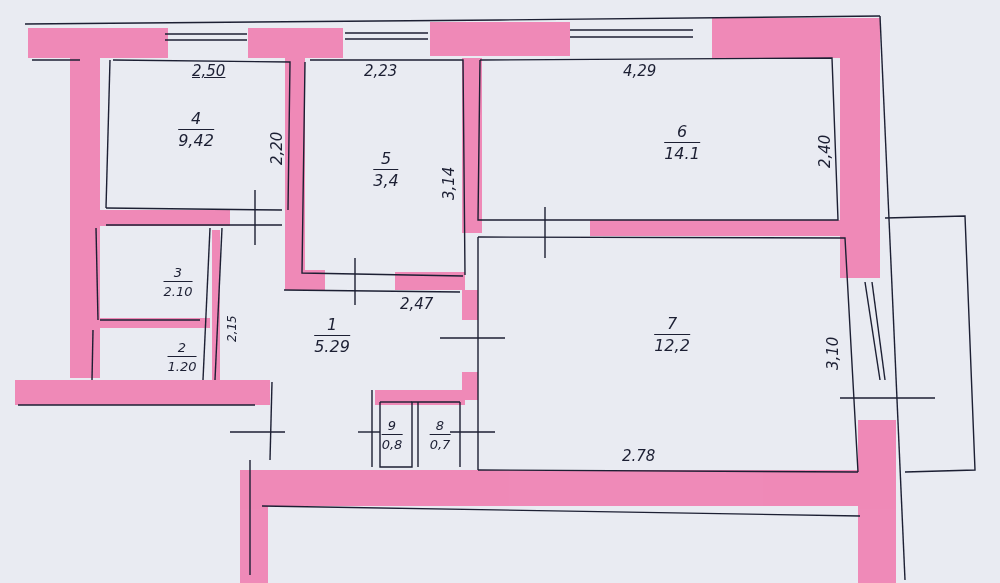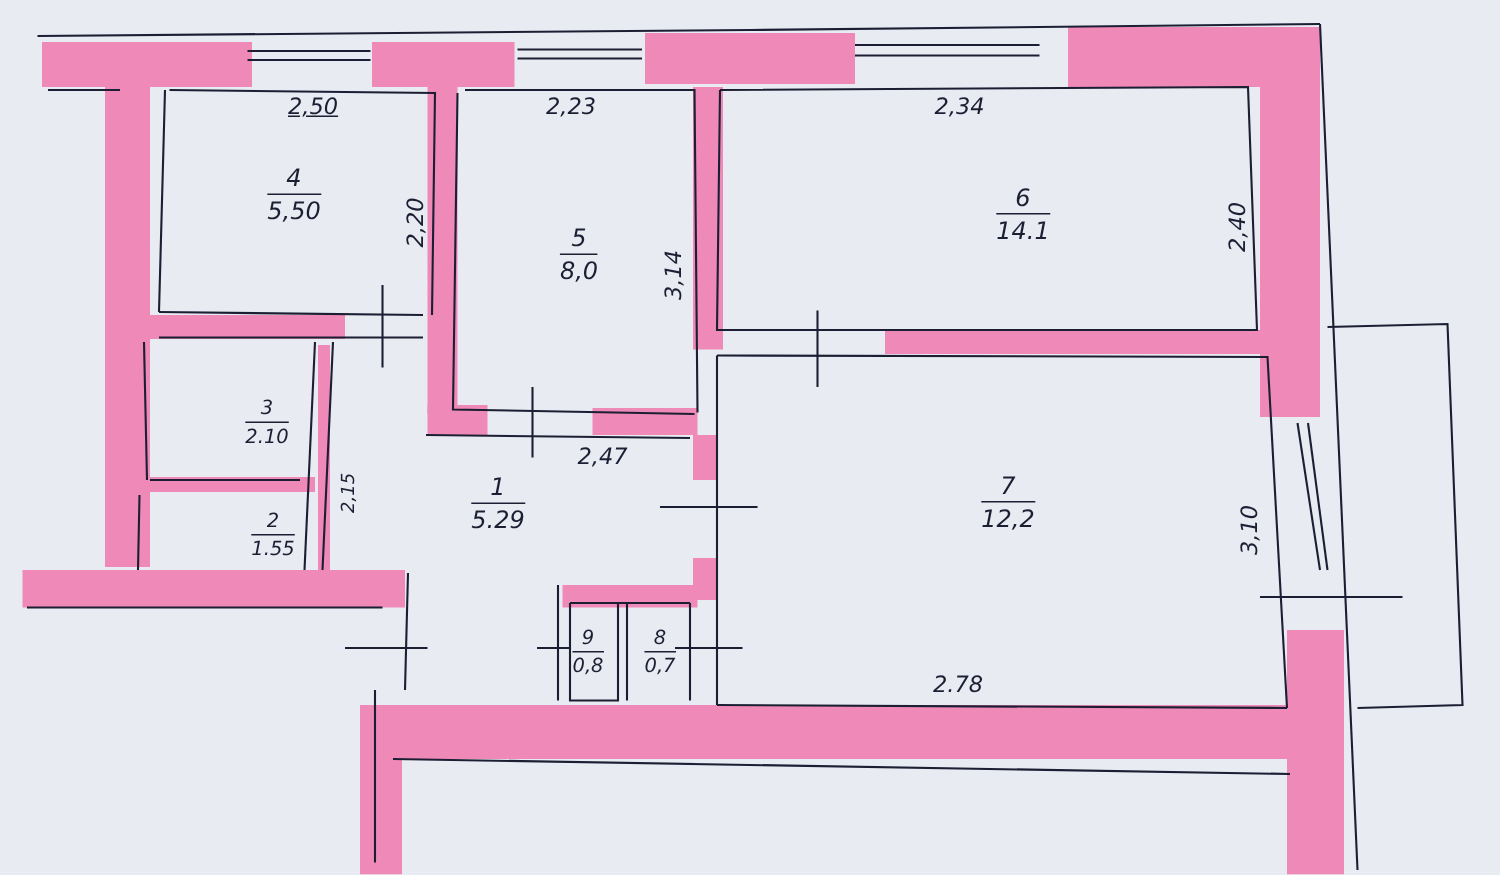--- a/index.html
+++ b/index.html
@@ -123,33 +123,33 @@
     <line x1="450" y1="432" x2="495" y2="432"></line>
   </g>
 </svg>
 
 <div class="room-label" style="left:332px; top:336px;">
   <span class="num">1</span>
   <span class="area">5.29</span>
 </div>
 <div class="room-label small" style="left:182px; top:357px;">
   <span class="num">2</span>
-  <span class="area">1.55</span>
+  <span class="area">1.20</span>
 </div>
 <div class="room-label small" style="left:178px; top:282px;">
   <span class="num">3</span>
   <span class="area">2.10</span>
 </div>
 <div class="room-label" style="left:196px; top:130px;">
   <span class="num">4</span>
-  <span class="area">5,50</span>
+  <span class="area">9,42</span>
 </div>
 <div class="room-label" style="left:386px; top:170px;">
   <span class="num">5</span>
-  <span class="area">8,0</span>
+  <span class="area">3,4</span>
 </div>
 <div class="room-label" style="left:682px; top:143px;">
   <span class="num">6</span>
   <span class="area">14.1</span>
 </div>
 <div class="room-label" style="left:672px; top:335px;">
   <span class="num">7</span>
   <span class="area">12,2</span>
 </div>
 <div class="room-label small" style="left:440px; top:435px;">
@@ -158,18 +158,18 @@
 </div>
 <div class="room-label small" style="left:392px; top:435px;">
   <span class="num">9</span>
   <span class="area">0,8</span>
 </div>
 
 <div class="lbl" style="left:192px; top:64px;text-decoration:underline;">2,50</div>
 <div class="lbl vert" style="left:270px; top:165px;">2,20</div>
 <div class="lbl" style="left:364px; top:64px;font-style:italic;">2,23</div>
 <div class="lbl vert" style="left:442px; top:200px;">3,14</div>
-<div class="lbl" style="left:623px; top:64px;">2,34</div>
+<div class="lbl" style="left:623px; top:64px;">4,29</div>
 <div class="lbl vert" style="left:818px; top:168px;">2,40</div>
 <div class="lbl" style="left:622px; top:449px;">2.78</div>
 <div class="lbl vert" style="left:826px; top:370px;">3,10</div>
-<div class="lbl" style="left:385px; top:297px;">2,47</div>
+<div class="lbl" style="left:400px; top:297px;">2,47</div>
 <div class="lbl vert" style="left:226px; top:342px; font-size:12px;">2,15</div>
 
 </body></html>

